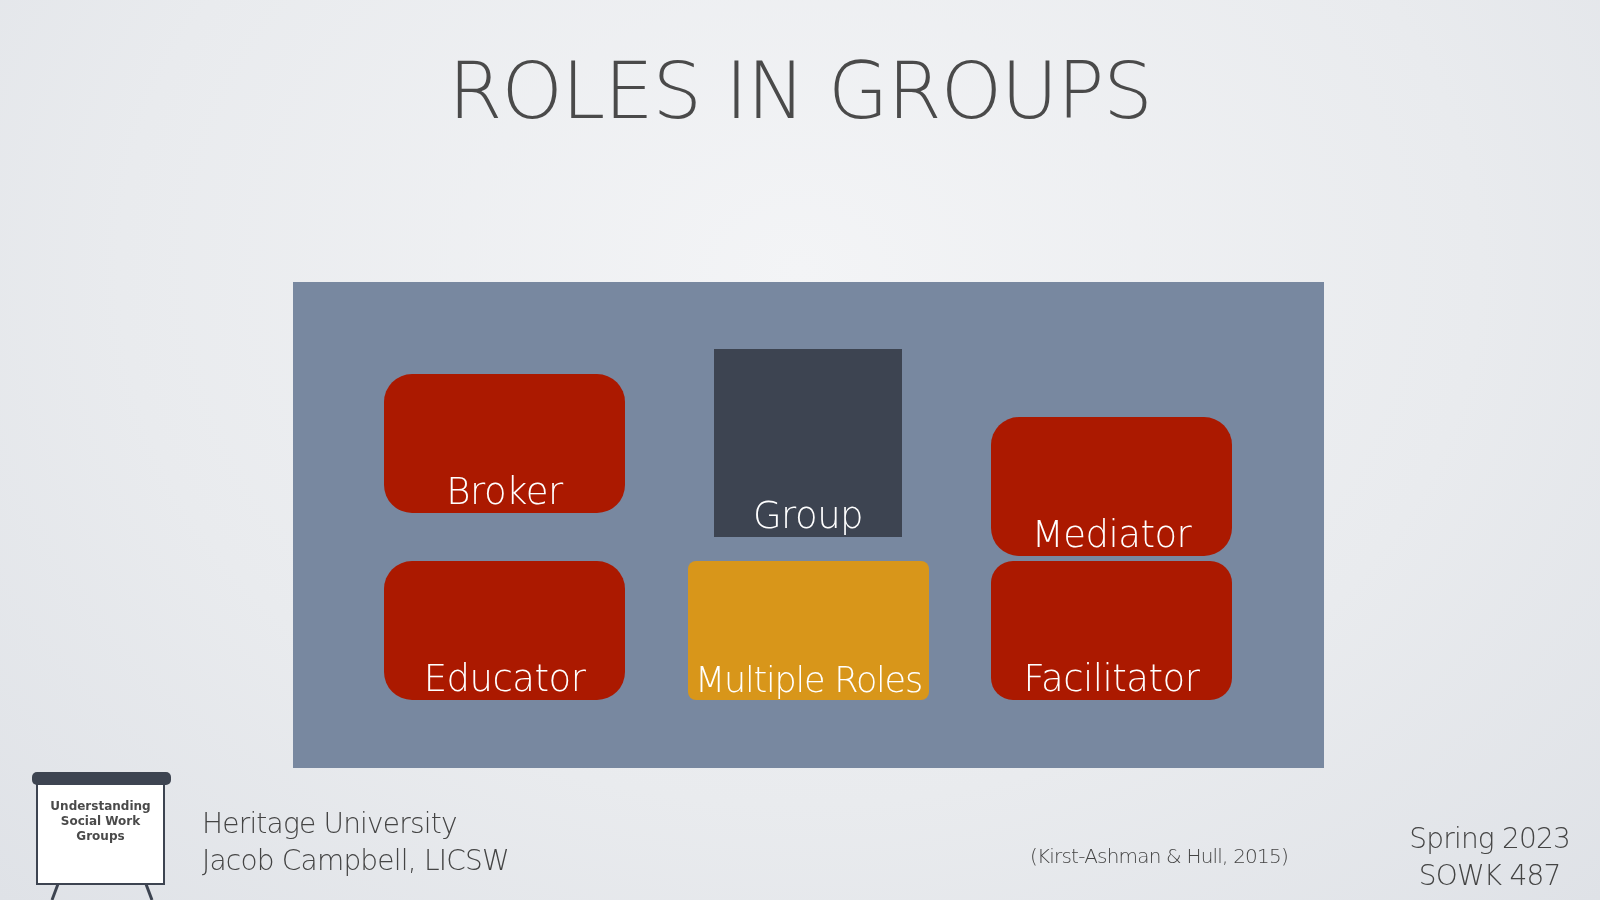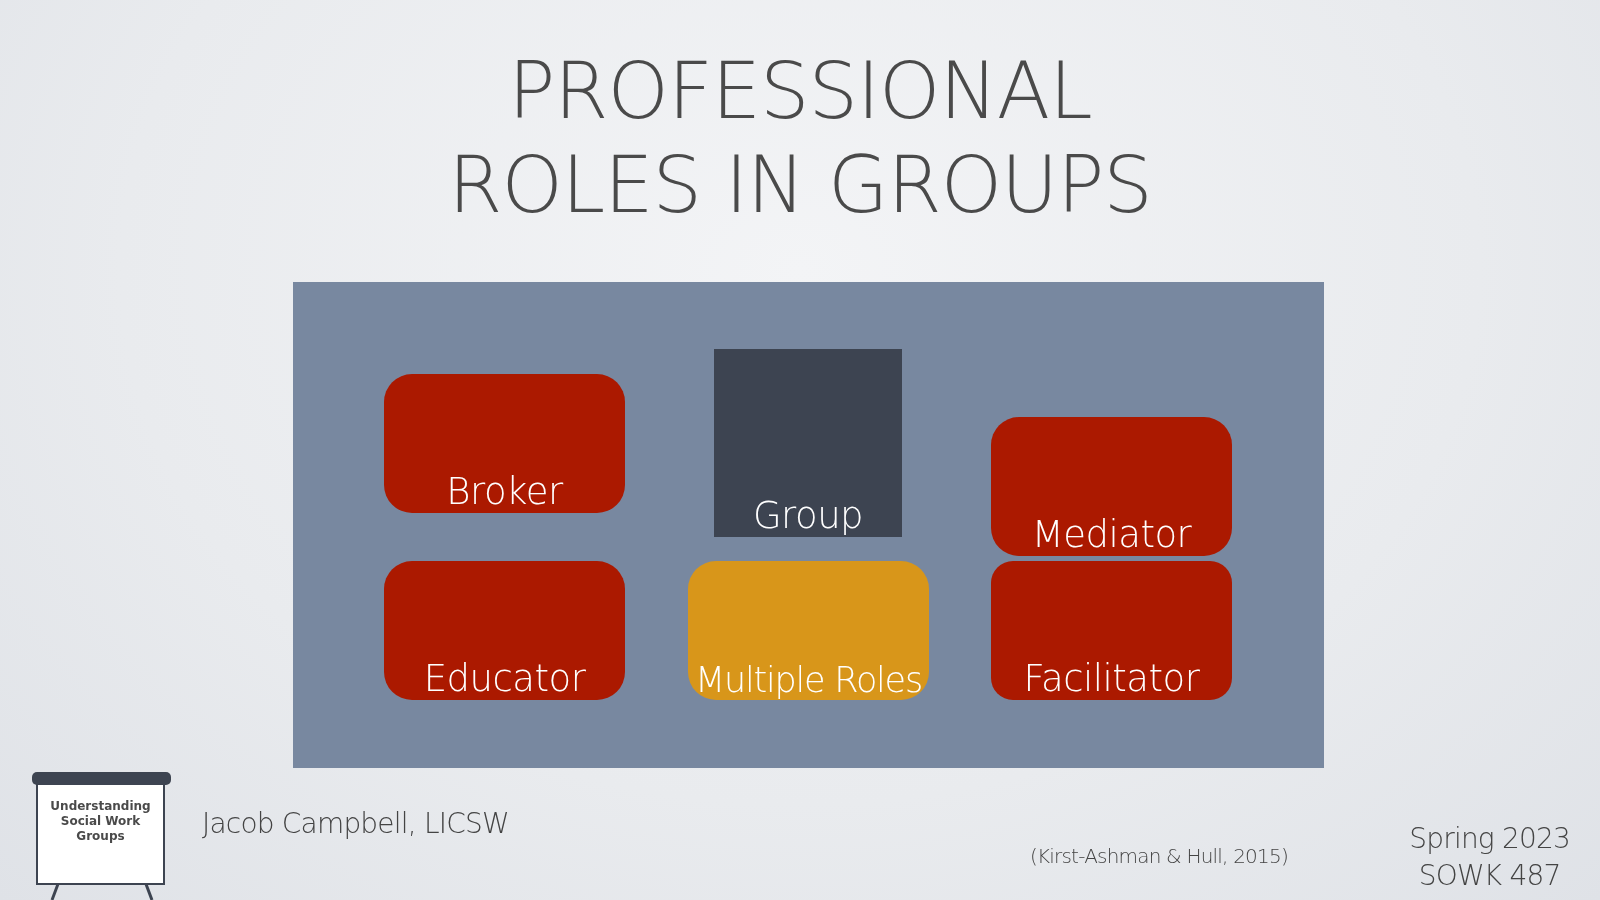--- a/index.html
+++ b/index.html
@@ -19,37 +19,36 @@
       position: absolute; left: 293px; top: 282px; width: 1031px; height: 486px;
       background: #7888a0;
     }
     .box {
       position: absolute; display: flex; align-items: flex-end; justify-content: center;
       color: #ffffff; font-size: 37px; font-weight: 300; letter-spacing: -0.5px;
       font-family: "DejaVu Sans", sans-serif;
       white-space: nowrap;
     }
     .role { background: #ab1900; border-radius: 28px; width: 241px; height: 139px; }
-    .multi { background: #d8961a; border-radius: 28px; width: 241px; height: 139px; font-size: 35px; letter-spacing: -1.2px; }
+    .multi { background: #d8961a; border-radius: 8px; width: 241px; height: 139px; font-size: 35px; letter-spacing: -1.2px; }
     .group { background: #3d4451; width: 188px; height: 188px; }
     .easel { position: absolute; left: 30px; top: 772px; width: 144px; height: 108px; }
     .footer-text {
       position: absolute; color: #444444; font-weight: 300;
       font-family: "DejaVu Sans", sans-serif; letter-spacing: -0.8px;
     }
     .left-foot { left: 202px; top: 805px; font-size: 28px; line-height: 37px; }
     .citation { left: 1030px; top: 838px; font-size: 20px; line-height: 36px; }
     .course { right: 30px; top: 820px; font-size: 28px; line-height: 37px; text-align: center; }
     .course span, .left-foot span { display: block; }
   </style>
 </head>
 <body>
 
 <div class="title">
-  <span>PROFESSIONAL</span>
   <span>ROLES IN GROUPS</span>
 </div>
 
 <div class="panel"></div>
 
 <div class="box role" style="left:384px; top:374px;">
   <span>Broker</span>
 </div>
 <div class="box group" style="left:714px; top:349px;">
   <span>Group</span>
@@ -75,20 +74,21 @@
     <rect x="2" y="0" width="139" height="13" rx="5" fill="#3d4451"></rect>
   </svg>
   <div style="position:absolute; left:7px; top:27px; width:127px; text-align:center; font-family:'DejaVu Sans', sans-serif; font-weight:bold; font-size:12px; line-height:15px; color:#4a4a4a;">
     <div>Understanding</div>
     <div>Social Work</div>
     <div>Groups</div>
   </div>
 </div>
 
 <div class="footer-text left-foot">
+  <span>Heritage University</span>
   <span>Jacob Campbell, LICSW</span>
 </div>
 
 <div class="footer-text citation">(Kirst-Ashman &amp; Hull, 2015)</div>
 
 <div class="footer-text course">
   <span>Spring 2023</span>
   <span>SOWK 487</span>
 </div>
 

